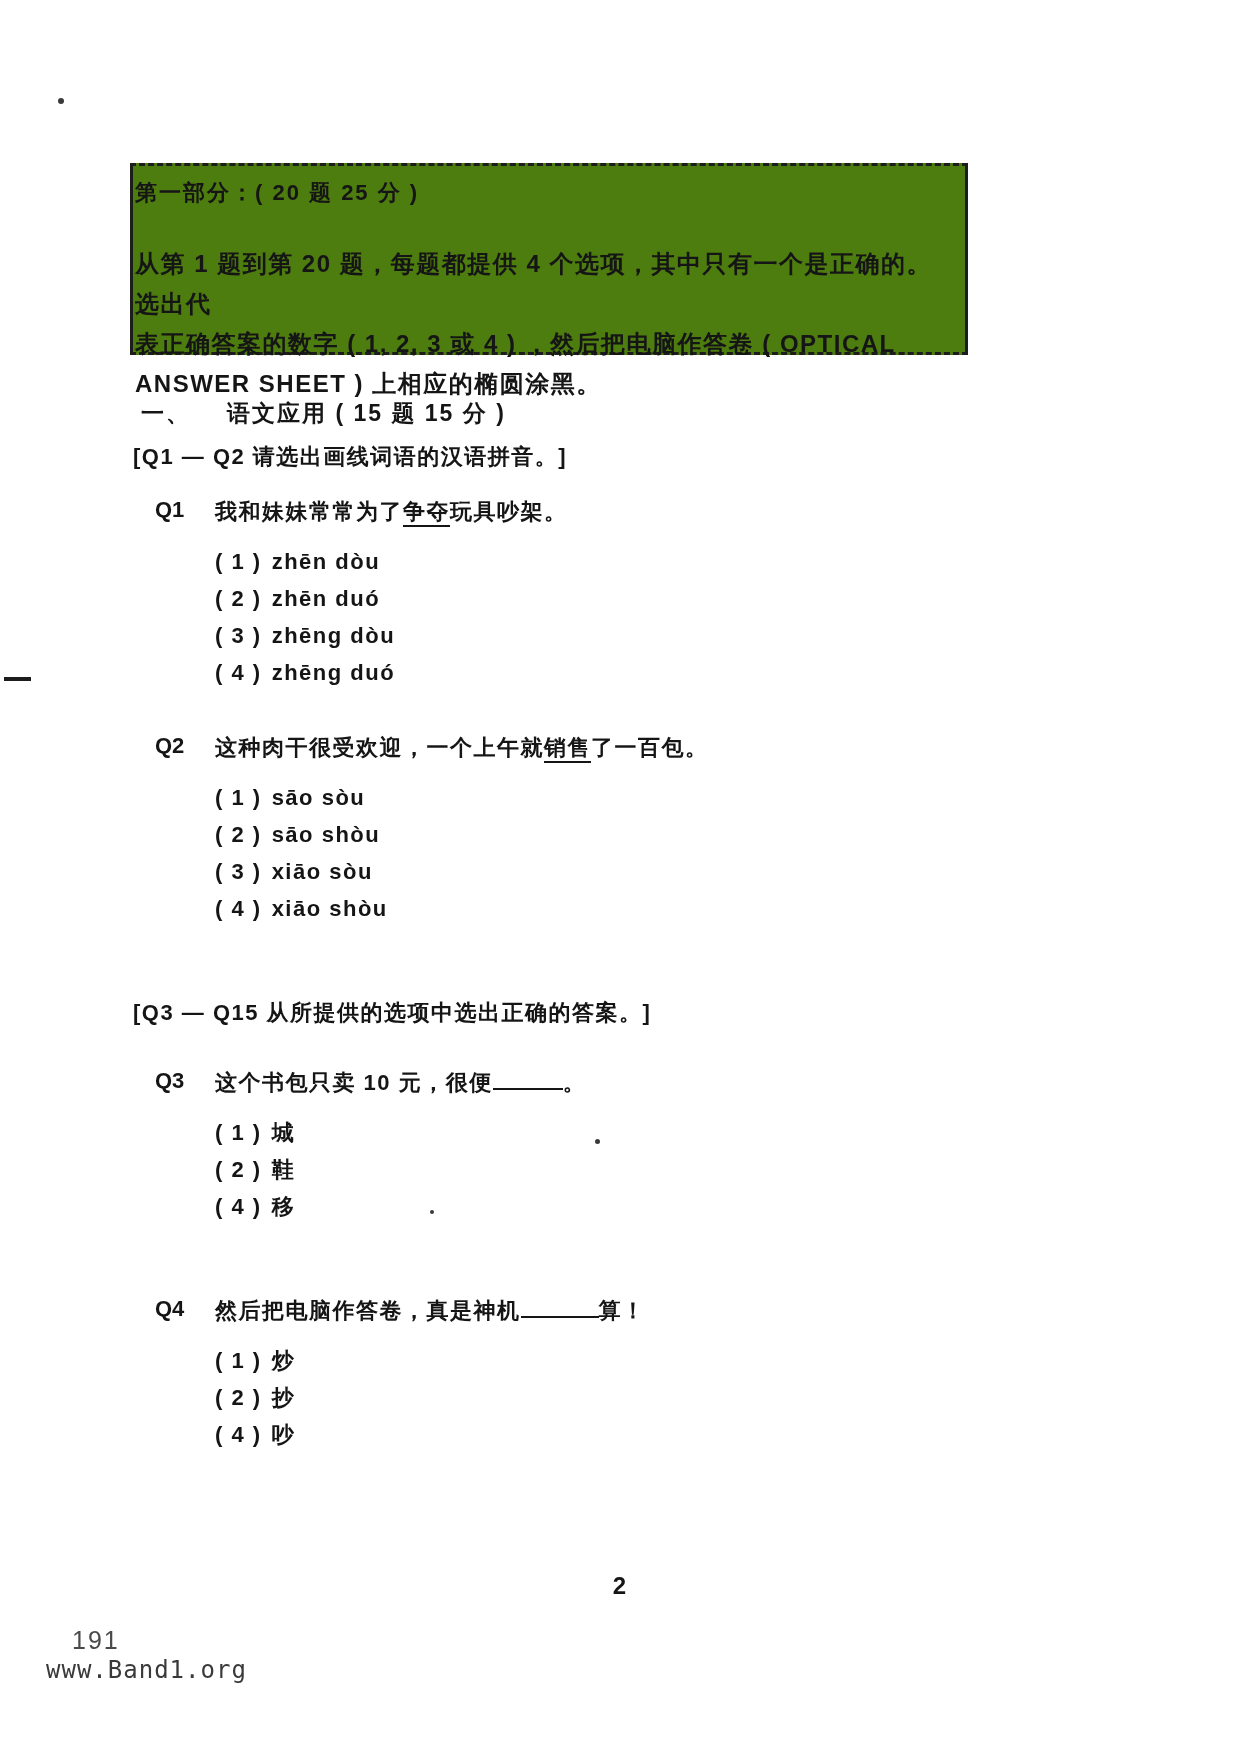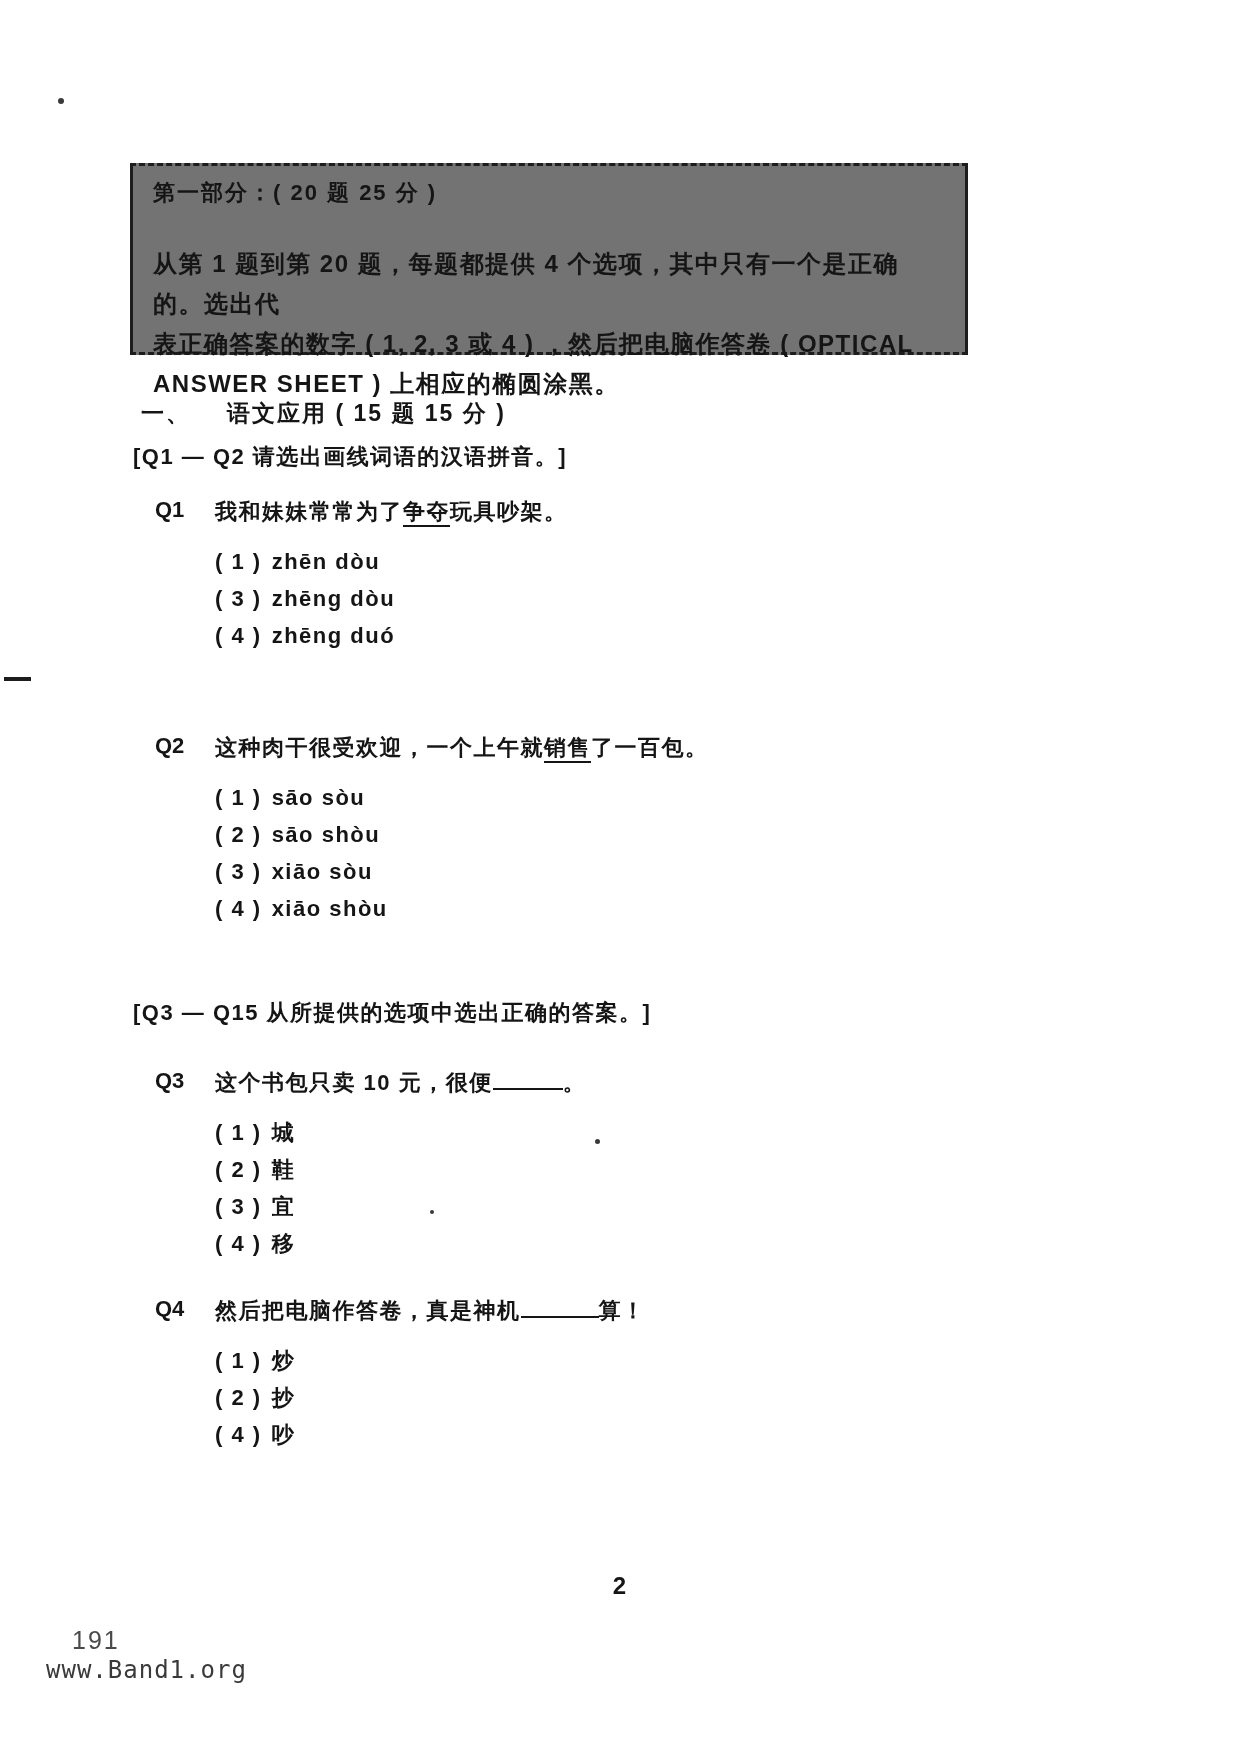--- a/index.html
+++ b/index.html
@@ -13,22 +13,22 @@
     overflow:hidden;
   }
   .cjk{font-weight:700;letter-spacing:1.5px;}
   
   .header-box{
     position:absolute;left:130px;top:163px;width:838px;height:192px;
     box-sizing:border-box;
     border:3px solid #1d1d1d;
     border-top-style:dashed;
     border-bottom-style:dashed;
-    padding:12px 18px 10px 20px;
-    background:#737373;
+    padding:12px 18px 10px 2px;
+    background:#4d7c0f;
   }
   .part-title{font-size:22px;font-weight:700;letter-spacing:2px;}
   .instructions{margin-top:36px;font-size:24px;font-weight:700;line-height:40px;letter-spacing:1.5px;}
   
   .section-heading{position:absolute;left:141px;top:398px;font-size:23px;font-weight:700;letter-spacing:2px;display:flex;}
   .section-heading .num{margin-right:36px;}
   .group-line{position:absolute;left:133px;font-size:22px;font-weight:700;letter-spacing:1.5px;}
   
   .question{position:absolute;left:135px;width:900px;margin-left:20px;}
   .q-num{position:absolute;left:0;top:0;font-size:22px;font-weight:700;}
@@ -78,20 +78,21 @@
   <div class="group-line cjk" style="top:442px;">[Q1 — Q2 请选出画线词语的汉语拼音。]</div>
 
   <div class="question" style="top:497px;">
     <div class="q-num">Q1</div>
     <div class="q-body">
       <div class="stem">
         <span>我和妹妹常常为了</span><span class="marked">争夺</span><span>玩具吵架。</span>
       </div>
       <ul class="options">
         <li><span class="opt-num">( 1 )</span><span>zhēn dòu</span></li>
+        <li><span class="opt-num">( 2 )</span><span>zhēn duó</span></li>
         <li><span class="opt-num">( 3 )</span><span>zhēng dòu</span></li>
         <li><span class="opt-num">( 4 )</span><span>zhēng duó</span></li>
       </ul>
     </div>
   </div>
 
   <div class="question" style="top:733px;">
     <div class="q-num">Q2</div>
     <div class="q-body">
       <div class="stem">
@@ -110,21 +111,20 @@
 
   <div class="question" style="top:1068px;">
     <div class="q-num">Q3</div>
     <div class="q-body">
       <div class="stem">
         <span>这个书包只卖 10 元，很便</span><span class="blank narrow"></span><span>。</span>
       </div>
       <ul class="options">
         <li><span class="opt-num">( 1 )</span><span>城</span></li>
         <li><span class="opt-num">( 2 )</span><span>鞋</span></li>
-        <li><span class="opt-num">( 3 )</span><span>宜</span></li>
         <li><span class="opt-num">( 4 )</span><span>移</span></li>
       </ul>
     </div>
   </div>
 
   <div class="question" style="top:1296px;">
     <div class="q-num">Q4</div>
     <div class="q-body">
       <div class="stem">
         <span>然后把电脑作答卷，真是神机</span><span class="blank"></span><span>算！</span>

